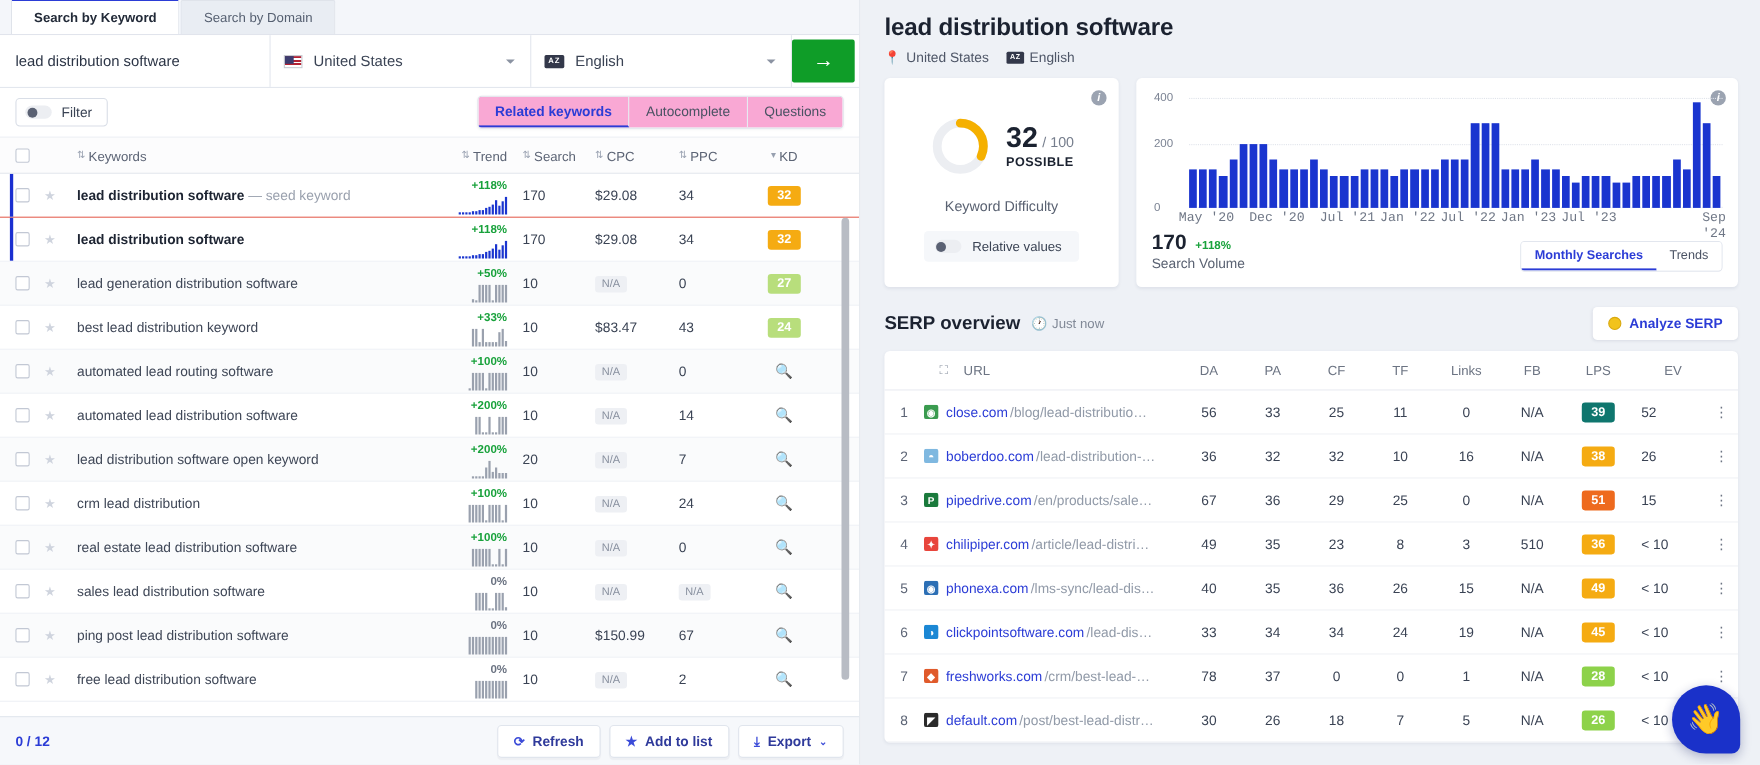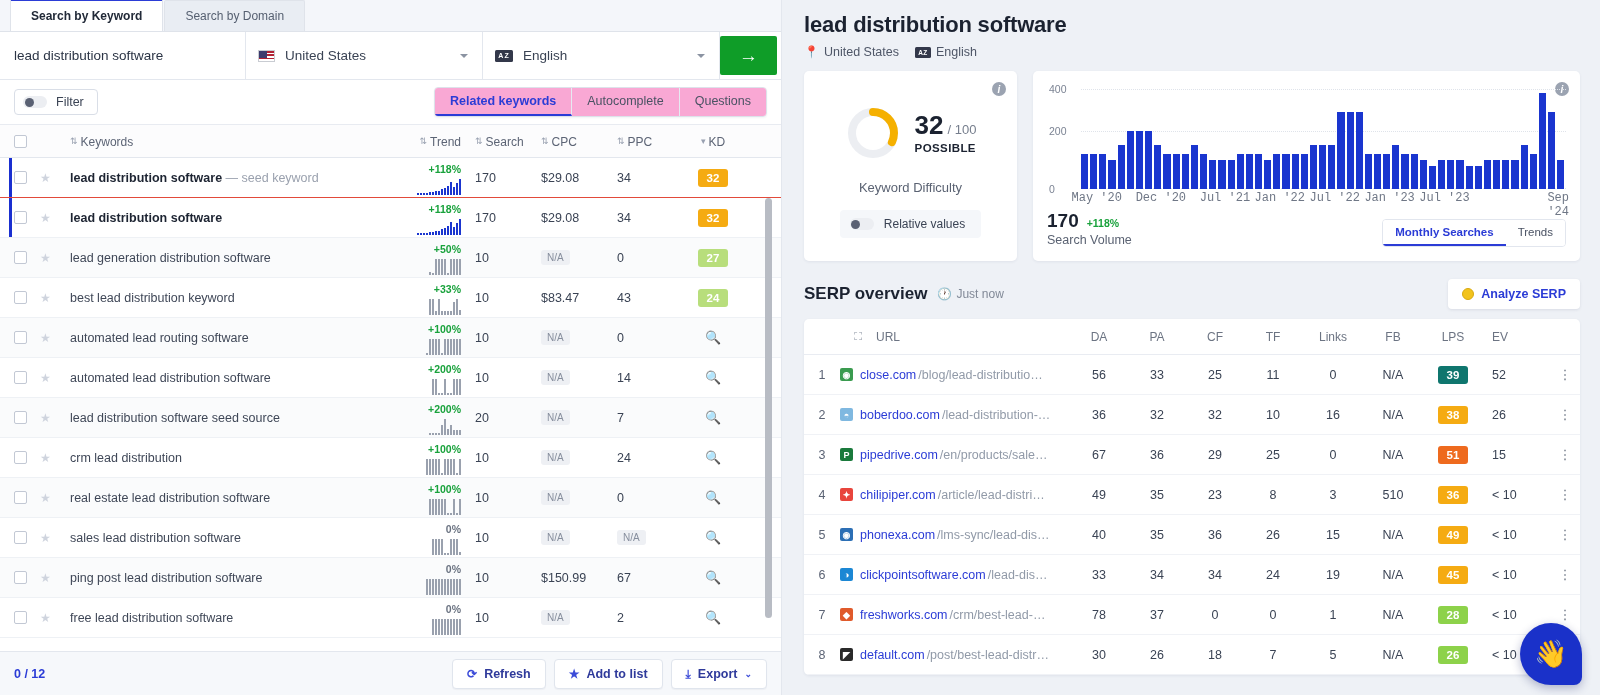--- a/index.html
+++ b/index.html
@@ -544,21 +544,21 @@
             <div class="col-search">10</div>
             <div class="col-cpc"><span class="na-pill">N/A</span></div>
             <div class="col-ppc">14</div>
             <div class="col-kd"><span class="mag">🔍</span></div>
           </div>
           <div class="kw-row alt">
             <div class="col-chk">
               <span class="chk"></span>
             </div>
             <div class="col-star"><span class="star">★</span></div>
-            <div class="col-kw"><span class="kw-name">lead distribution software seed source</span></div>
+            <div class="col-kw"><span class="kw-name">lead distribution software open keyword</span></div>
             <div class="trend-cell">
               <span class="trend-pct">+200%</span>
               <span class="spark">
                 <i style="height:2px"></i>
                 <i style="height:2px"></i>
                 <i style="height:2px"></i>
                 <i style="height:2px"></i>
                 <i style="height:10px"></i>
                 <i style="height:16px"></i>
                 <i style="height:6px"></i>
@@ -883,21 +883,21 @@
         <div class="s-url">
             <span>URL</span>
           </div>
         <div class="s-col"><span>DA</span></div>
         <div class="s-col"><span>PA</span></div>
         <div class="s-col"><span>CF</span></div>
         <div class="s-col"><span>TF</span></div>
         <div class="s-links"><span>Links</span></div>
         <div class="s-fb"><span>FB</span></div>
         <div class="s-lps"><span>LPS</span></div>
-        <div class="s-ev" style="text-align:left;padding-left:8px"><span>EV</span></div>
+        <div class="s-ev" style="text-align:center;padding-left:8px"><span>EV</span></div>
         <div class="s-dots"></div>
       </div>
       <div id="serp-body">
           <div class="serp-row">
             <div class="s-rank">1</div>
             <div class="expand-ico" style="width:0"></div>
             <div class="s-url">
               <span class="favicon" style="background:#3a9b4f">◉</span>
               <span class="s-dom">close.com</span>
               <span class="s-path" style="margin-left:-5px">/blog/lead-distributio…</span>

